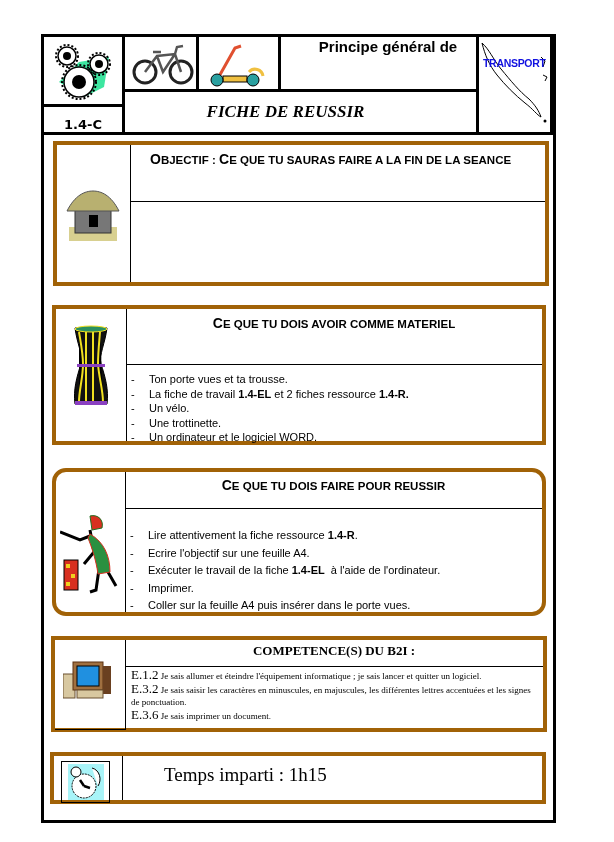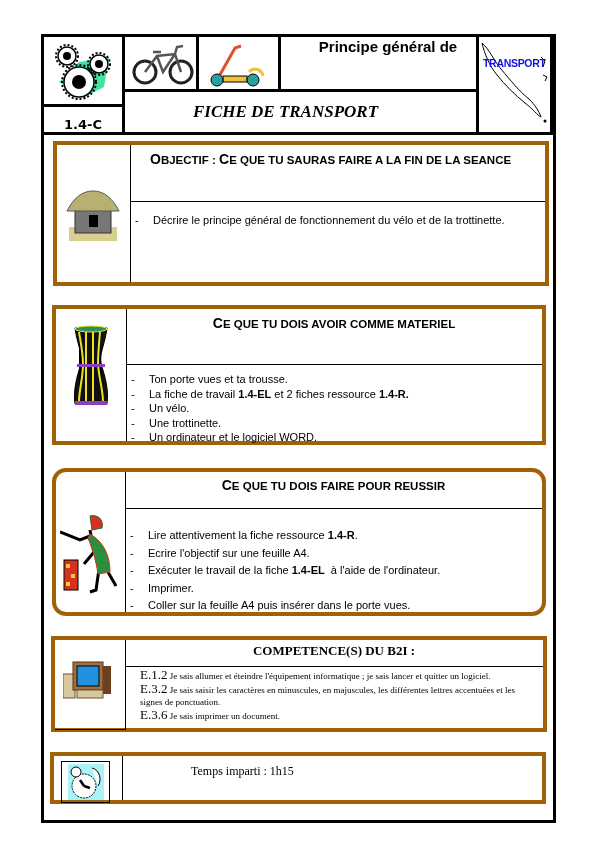--- a/index.html
+++ b/index.html
@@ -12,21 +12,21 @@
   .code { font-weight:bold; font-size:13px; font-family:"DejaVu Sans", sans-serif; }
   
   .sec { position:absolute; border:4px solid #a16207; box-sizing:border-box; }
   .sec .icol { position:absolute; left:0; top:0; bottom:0; border-right:1px solid #000; }
   .sec .hrow { position:absolute; right:0; top:0; border-bottom:1px solid #000; }
   .sc-title { font-weight:bold; font-size:11.5px; }
   .sc-title .big { font-size:14px; }
   ul.dash { list-style:none; margin:0; padding:0; font-size:11px; line-height:15px; }
   ul.dash li { position:relative; padding-left:22px; }
   ul.dash li::before { content:"-"; position:absolute; left:4px; }
-  .serif { font-family:"Liberation Serif", serif;padding-left:9px; }
+  .serif { font-family:"Liberation Serif", serif; }
   .comp { font-size:9px; line-height:12.5px; }
   .comp .code2 { font-size:13px; }
 </style>
 </head>
 <body>
 
 <div class="frame"></div>
 
 <div class="hb" style="left:41px;top:34px;width:84px;height:73px;">
   <svg width="70" height="60" viewBox="0 0 70 60" style="position:absolute;left:5px;top:5px;">
@@ -63,21 +63,21 @@
     <rect x="18" y="34" width="24" height="6" fill="#f0c040" stroke="#000"></rect>
     <circle cx="12" cy="38" r="6" fill="#2aa0a0" stroke="#000"></circle>
     <circle cx="48" cy="38" r="6" fill="#2aa0a0" stroke="#000"></circle>
     <path d="M44 30 A8 8 0 0 1 58 34" stroke="#f0c040" stroke-width="3" fill="none"></path>
   </svg>
 </div>
 <div class="hb" style="left:278px;top:34px;width:220px;height:58px;display:flex;flex-direction:row;align-items:flex-start;justify-content:center;">
   <div class="hdr-title">Principe général de</div>
 </div>
 <div class="hb" style="left:122px;top:89px;width:357px;height:46px;display:flex;align-items:center;justify-content:center;">
-  <span class="fiche" style="margin-left:-30px;">FICHE DE TRANSPORT</span>
+  <span class="fiche" style="margin-left:-30px;">FICHE DE REUSSIR</span>
 </div>
 <div class="hb" style="left:476px;top:34px;width:77px;height:101px;">
   <svg width="72" height="94" viewBox="0 0 72 94" style="position:absolute;left:0;top:0;">
     <path d="M3 6 C10 12 14 22 22 32 C32 44 40 54 50 62 C56 68 60 74 62 80 C58 78 54 72 46 66 C36 58 26 48 18 38 C10 28 6 18 3 6 Z" fill="none" stroke="#000" stroke-width="1"></path>
     <path d="M62 20 l4 4 l-2 6 M64 38 l4 2 l-2 4" fill="none" stroke="#000" stroke-width="1"></path>
     <circle cx="66" cy="84" r="1.5" fill="#000"></circle>
   </svg>
   <span style="position:absolute;left:4px;top:20px;font-weight:bold;font-size:10.5px;color:#1010e0;letter-spacing:-0.3px;">TRANSPORT</span>
 </div>
 
@@ -88,23 +88,20 @@
       <rect x="10" y="18" width="36" height="26" fill="#777" stroke="#333"></rect>
       <path d="M2 22 C10 6 20 2 28 2 C36 2 46 6 54 22 Z" fill="#b8b070" stroke="#555"></path>
       <rect x="24" y="26" width="9" height="12" fill="#000"></rect>
     </svg>
   </div>
   <div class="hrow" style="left:73px;height:56px;">
     <div class="sc-title" style="position:absolute;left:20px;top:6px;">
       <span class="big">O</span><span>BJECTIF : </span><span class="big">C</span><span>E QUE TU SAURAS FAIRE A LA FIN DE LA SEANCE</span>
     </div>
   </div>
-  <ul class="dash" style="position:absolute;left:74px;top:68px;right:4px;">
-    <li>Décrire le principe général de fonctionnement du vélo et de la trottinette.</li>
-  </ul>
 </div>
 
 <div class="sec" style="left:52px;top:305px;width:494px;height:140px;">
   <div class="icol" style="width:70px;">
     <svg width="40" height="84" viewBox="0 0 40 84" style="position:absolute;left:15px;top:15px;">
       <path d="M4 4 L36 4 C34 20 28 30 30 40 C34 52 38 66 36 80 L4 80 C2 66 6 52 10 40 C12 30 6 20 4 4 Z" fill="#111" stroke="#000"></path>
       <g stroke="#f0e020" stroke-width="2">
           <path d="M8 8 C10 20 12 30 12 40 C12 54 8 66 8 78"></path>
           <path d="M15 8 L15 78"></path>
           <path d="M22 8 L22 78"></path>
@@ -181,14 +178,14 @@
   <div class="icol" style="width:68px;">
     <div style="position:absolute;left:7px;top:5px;width:49px;height:42px;border:1px solid #000;box-sizing:border-box;">
       <svg width="36" height="36" viewBox="0 0 36 36" style="position:absolute;left:6px;top:2px;background:#a8f4f8;">
         <circle cx="16" cy="22" r="12" fill="#fff" stroke="#000" stroke-dasharray="2 1"></circle>
         <circle cx="8" cy="8" r="5" fill="#fff" stroke="#000"></circle>
         <path d="M24 4 C32 6 34 16 30 22" stroke="#000" fill="#fff"></path>
         <path d="M16 22 L12 16 M16 22 L22 24" stroke="#000" stroke-width="2.5"></path>
       </svg>
     </div>
   </div>
-  <div class="serif" style="position:absolute;left:128px;top:8px;font-size:12px;">Temps imparti : 1h15</div>
+  <div class="serif" style="position:absolute;left:110px;top:8px;font-size:19px;">Temps imparti : 1h15</div>
 </div>
 
 </body></html>

